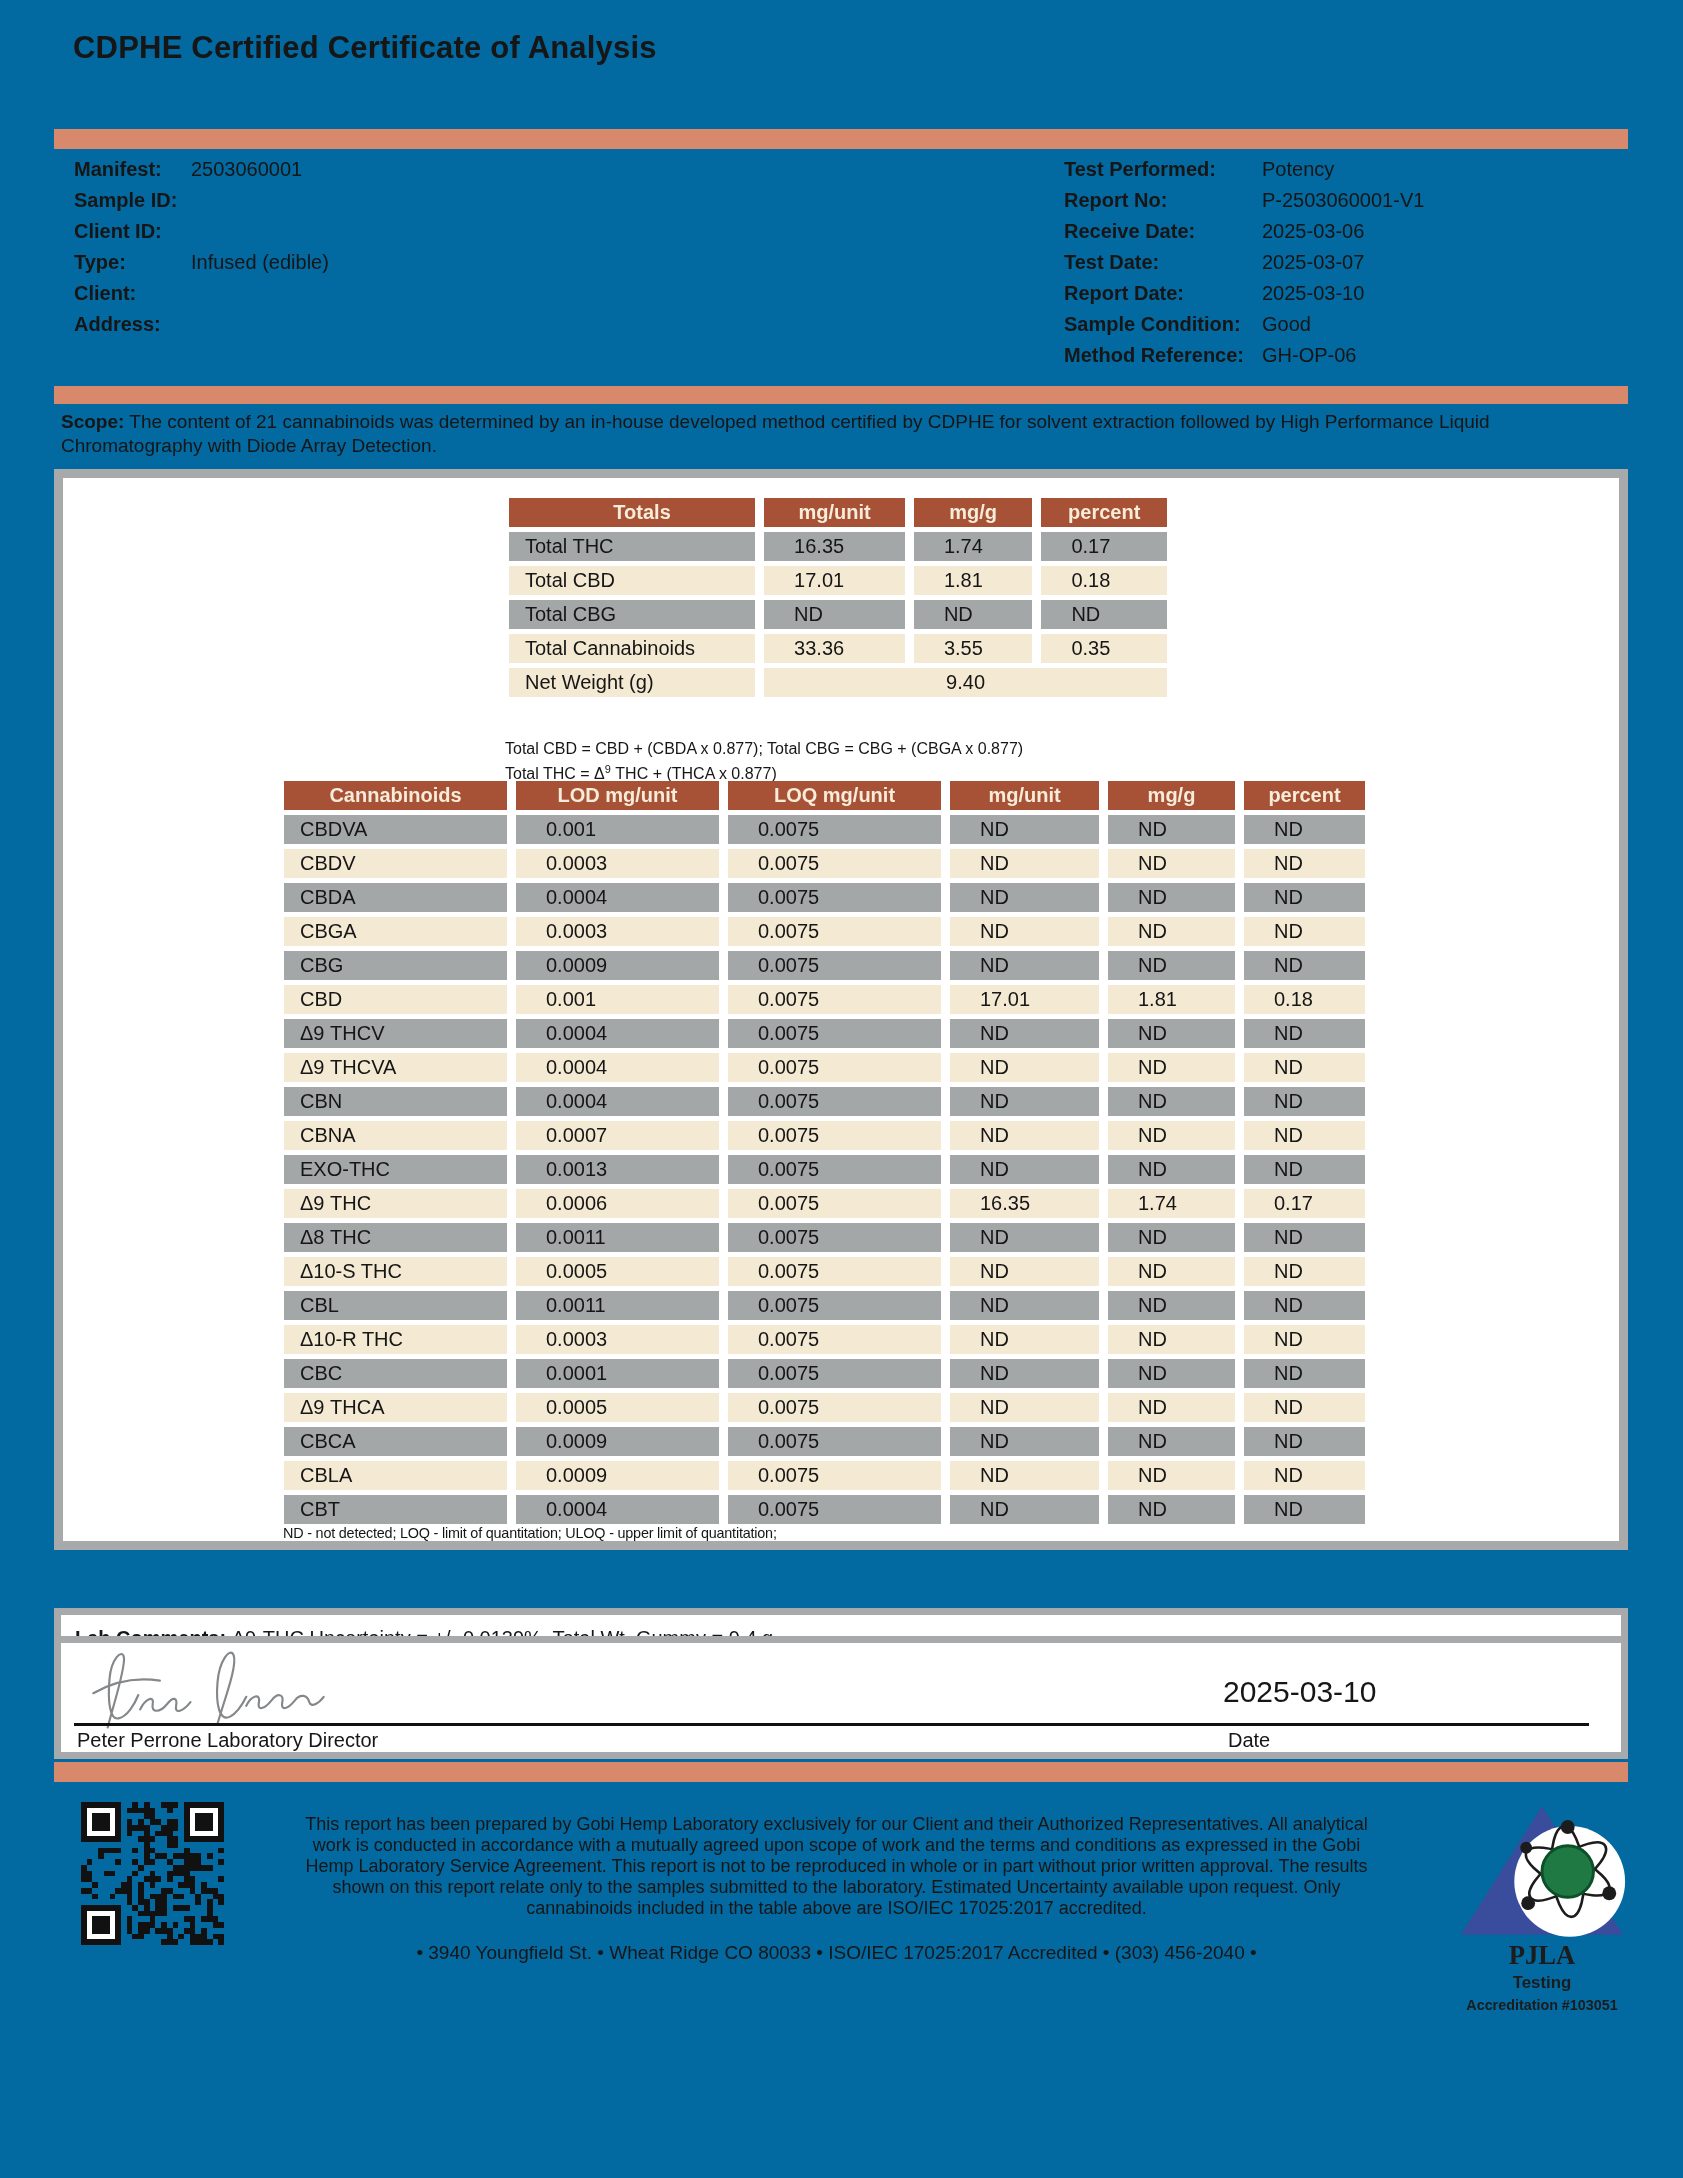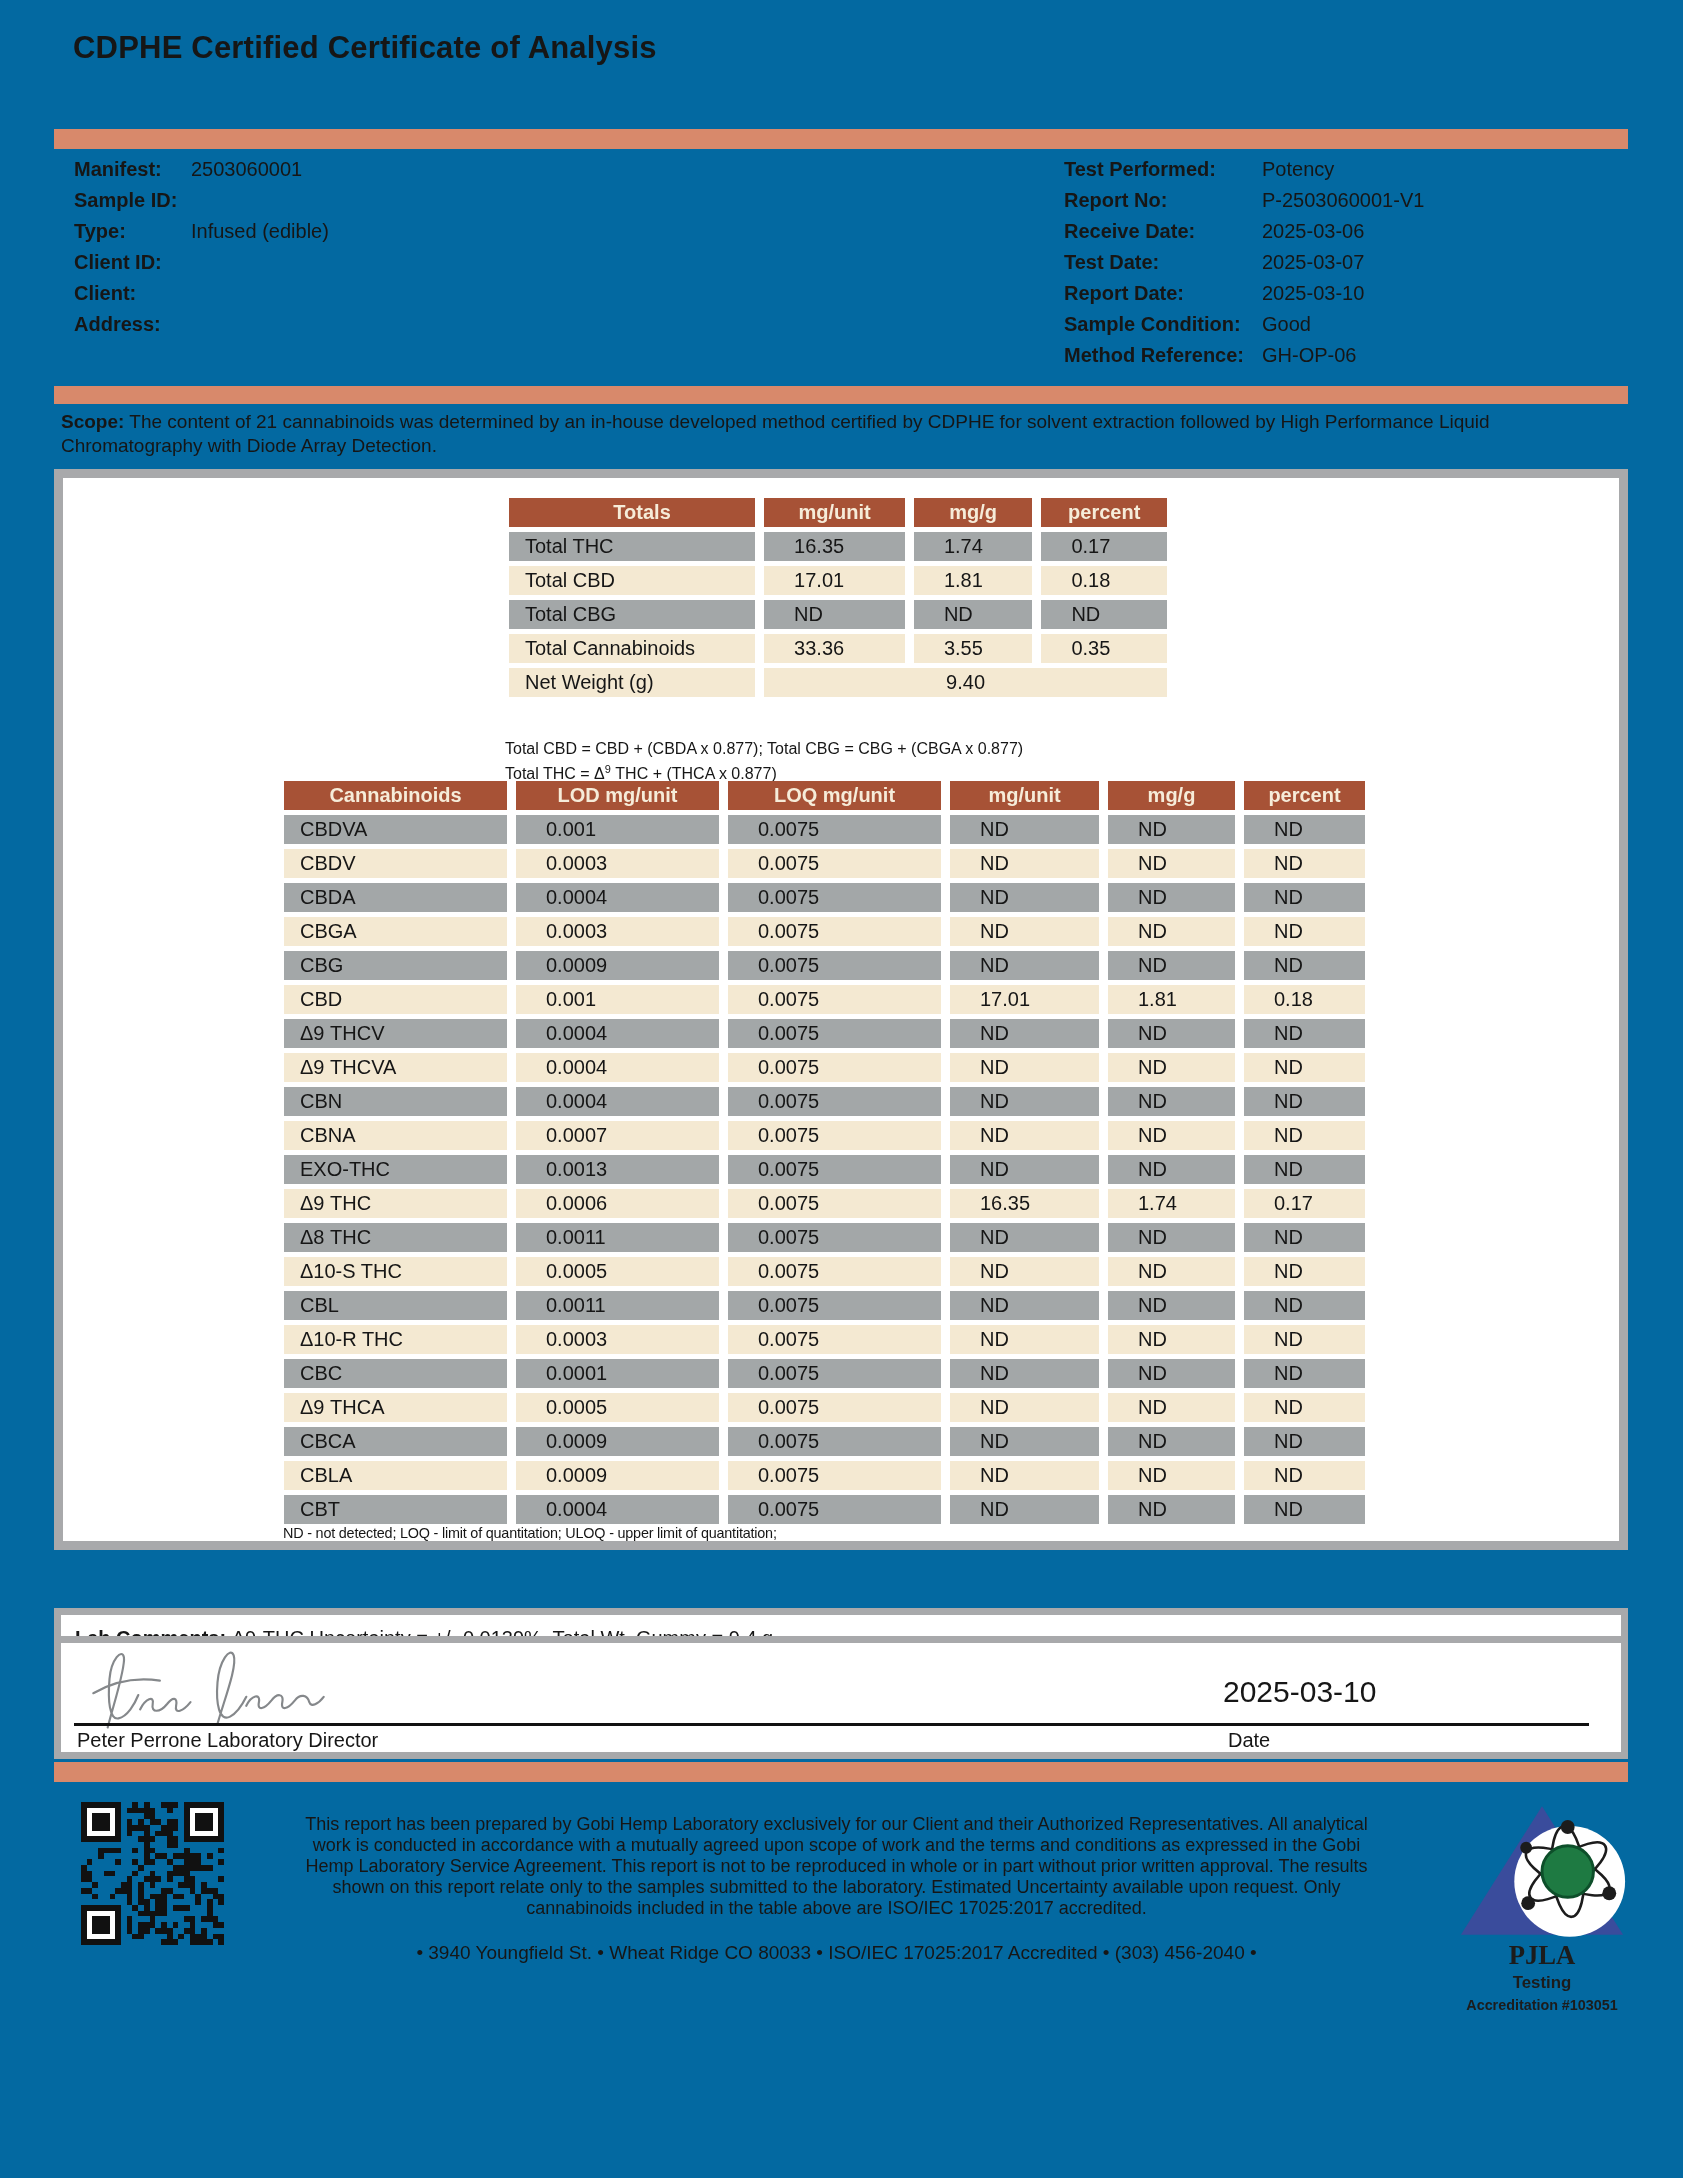--- a/index.html
+++ b/index.html
@@ -78,26 +78,26 @@
 
   <div class="info-row">
       <span class="info-label">Manifest:</span>
       <span class="info-value">2503060001</span>
     </div>
       <div class="info-row">
       <span class="info-label">Sample ID:</span>
       <span class="info-value"></span>
     </div>
       <div class="info-row">
+      <span class="info-label">Client ID:</span>
+      <span class="info-value"></span>
+    </div>
+      <div class="info-row">
       <span class="info-label">Type:</span>
       <span class="info-value">Infused (edible)</span>
-    </div>
-      <div class="info-row">
-      <span class="info-label">Client ID:</span>
-      <span class="info-value"></span>
     </div>
       <div class="info-row">
       <span class="info-label">Client:</span>
       <span class="info-value"></span>
     </div>
       <div class="info-row">
       <span class="info-label">Address:</span>
       <span class="info-value"></span>
     </div>
     </div>

